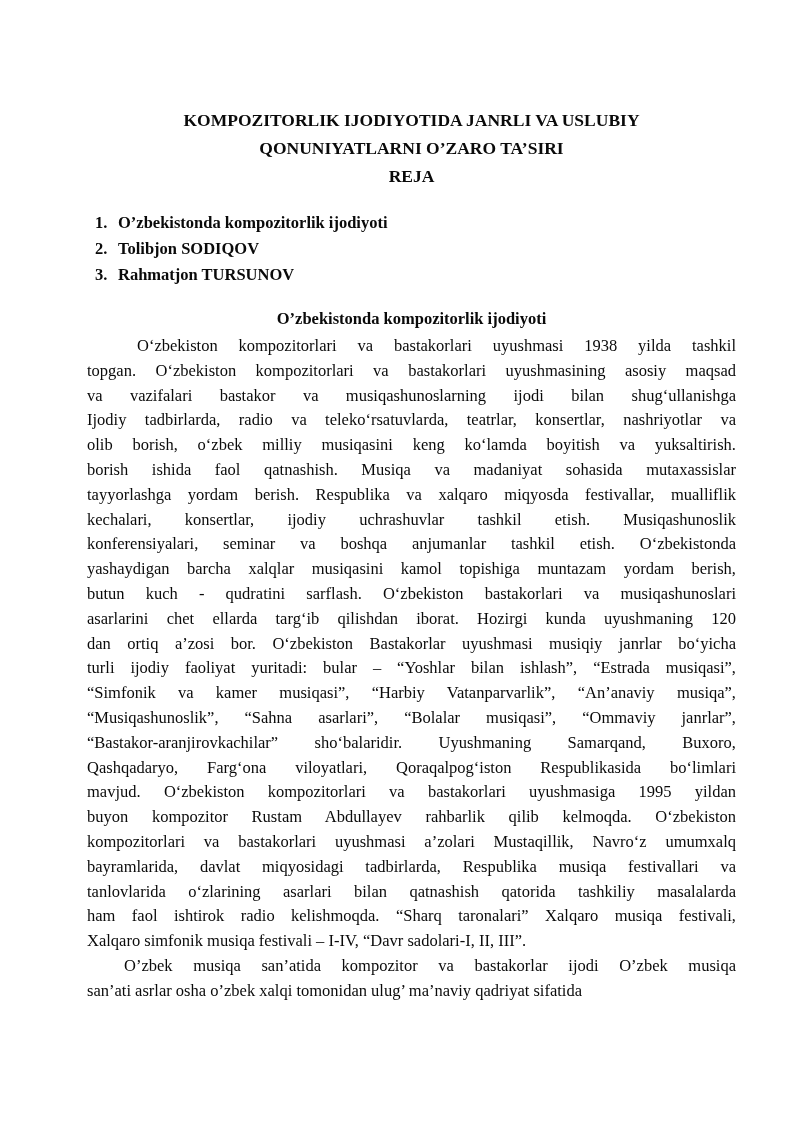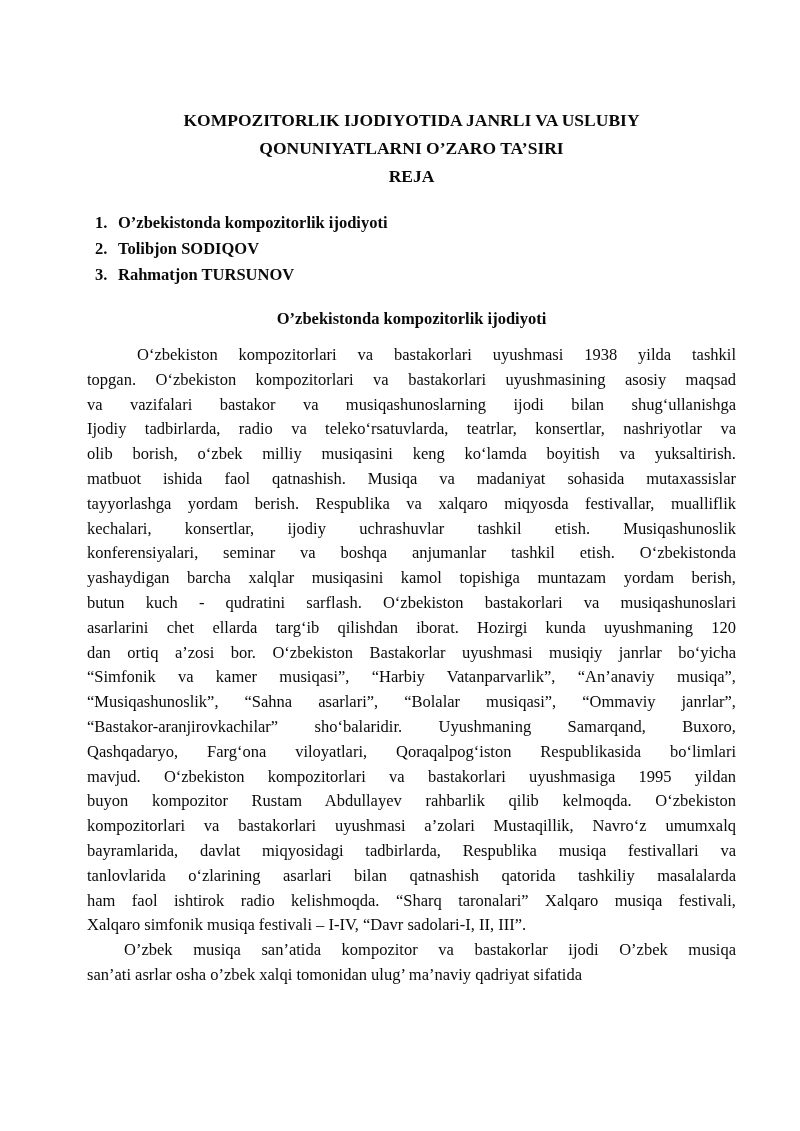--- a/index.html
+++ b/index.html
@@ -55,21 +55,21 @@
   }
   .paragraph { margin: 0; }
   .paragraph .line {
     font-size: 16.5px;
     line-height: 24.8px;
     text-align: justify;
     text-align-last: justify;
     white-space: normal;
   }
   .paragraph .line:last-child { text-align-last: left; }
-  .para-1 { margin-top: 12px; }
+  .para-1 { margin-top: 3px; }
   .para-1 .line:first-child { text-indent: 50px; }
   .para-2 .line:first-child { text-indent: 37px; }
 </style>
 </head>
 <body>
 
 <div class="page">
 
   <div class="title-block">
     <div>
@@ -95,28 +95,29 @@
     </ol>
 
   <div class="section-heading">O’zbekistonda kompozitorlik ijodiyoti</div>
 
   <div class="paragraph para-1">
       <div class="line">Oʻzbekiston kompozitorlari va bastakorlari uyushmasi 1938 yilda tashkil</div>
       <div class="line">topgan. Oʻzbekiston kompozitorlari va bastakorlari uyushmasining asosiy maqsad</div>
       <div class="line">va vazifalari bastakor va musiqashunoslarning ijodi bilan shugʻullanishga</div>
       <div class="line">Ijodiy tadbirlarda, radio va telekoʻrsatuvlarda, teatrlar, konsertlar, nashriyotlar va</div>
       <div class="line">olib borish, oʻzbek milliy musiqasini keng koʻlamda boyitish va yuksaltirish.</div>
-      <div class="line">matbuot ishida faol qatnashish. Musiqa va madaniyat sohasida mutaxassislar</div>
+      <div class="line">borish ishida faol qatnashish. Musiqa va madaniyat sohasida mutaxassislar</div>
       <div class="line">tayyorlashga yordam berish. Respublika va xalqaro miqyosda festivallar, mualliflik</div>
       <div class="line">kechalari, konsertlar, ijodiy uchrashuvlar tashkil etish. Musiqashunoslik</div>
       <div class="line">konferensiyalari, seminar va boshqa anjumanlar tashkil etish. Oʻzbekistonda</div>
       <div class="line">yashaydigan barcha xalqlar musiqasini kamol topishiga muntazam yordam berish,</div>
       <div class="line">butun kuch - qudratini sarflash. Oʻzbekiston bastakorlari va musiqashunoslari</div>
       <div class="line">asarlarini chet ellarda targʻib qilishdan iborat. Hozirgi kunda uyushmaning 120</div>
       <div class="line">dan ortiq a’zosi bor. Oʻzbekiston Bastakorlar uyushmasi musiqiy janrlar boʻyicha</div>
+      <div class="line">turli ijodiy faoliyat yuritadi: bular – “Yoshlar bilan ishlash”, “Estrada musiqasi”,</div>
       <div class="line">“Simfonik va kamer musiqasi”, “Harbiy Vatanparvarlik”, “An’anaviy musiqa”,</div>
       <div class="line">“Musiqashunoslik”, “Sahna asarlari”, “Bolalar musiqasi”, “Ommaviy janrlar”,</div>
       <div class="line">“Bastakor-aranjirovkachilar” shoʻbalaridir. Uyushmaning Samarqand, Buxoro,</div>
       <div class="line">Qashqadaryo, Fargʻona viloyatlari, Qoraqalpogʻiston Respublikasida boʻlimlari</div>
       <div class="line">mavjud. Oʻzbekiston kompozitorlari va bastakorlari uyushmasiga 1995 yildan</div>
       <div class="line">buyon kompozitor Rustam Abdullayev rahbarlik qilib kelmoqda. Oʻzbekiston</div>
       <div class="line">kompozitorlari va bastakorlari uyushmasi a’zolari Mustaqillik, Navroʻz umumxalq</div>
       <div class="line">bayramlarida, davlat miqyosidagi tadbirlarda, Respublika musiqa festivallari va</div>
       <div class="line">tanlovlarida oʻzlarining asarlari bilan qatnashish qatorida tashkiliy masalalarda</div>
       <div class="line">ham faol ishtirok radio kelishmoqda. “Sharq taronalari” Xalqaro musiqa festivali,</div>

